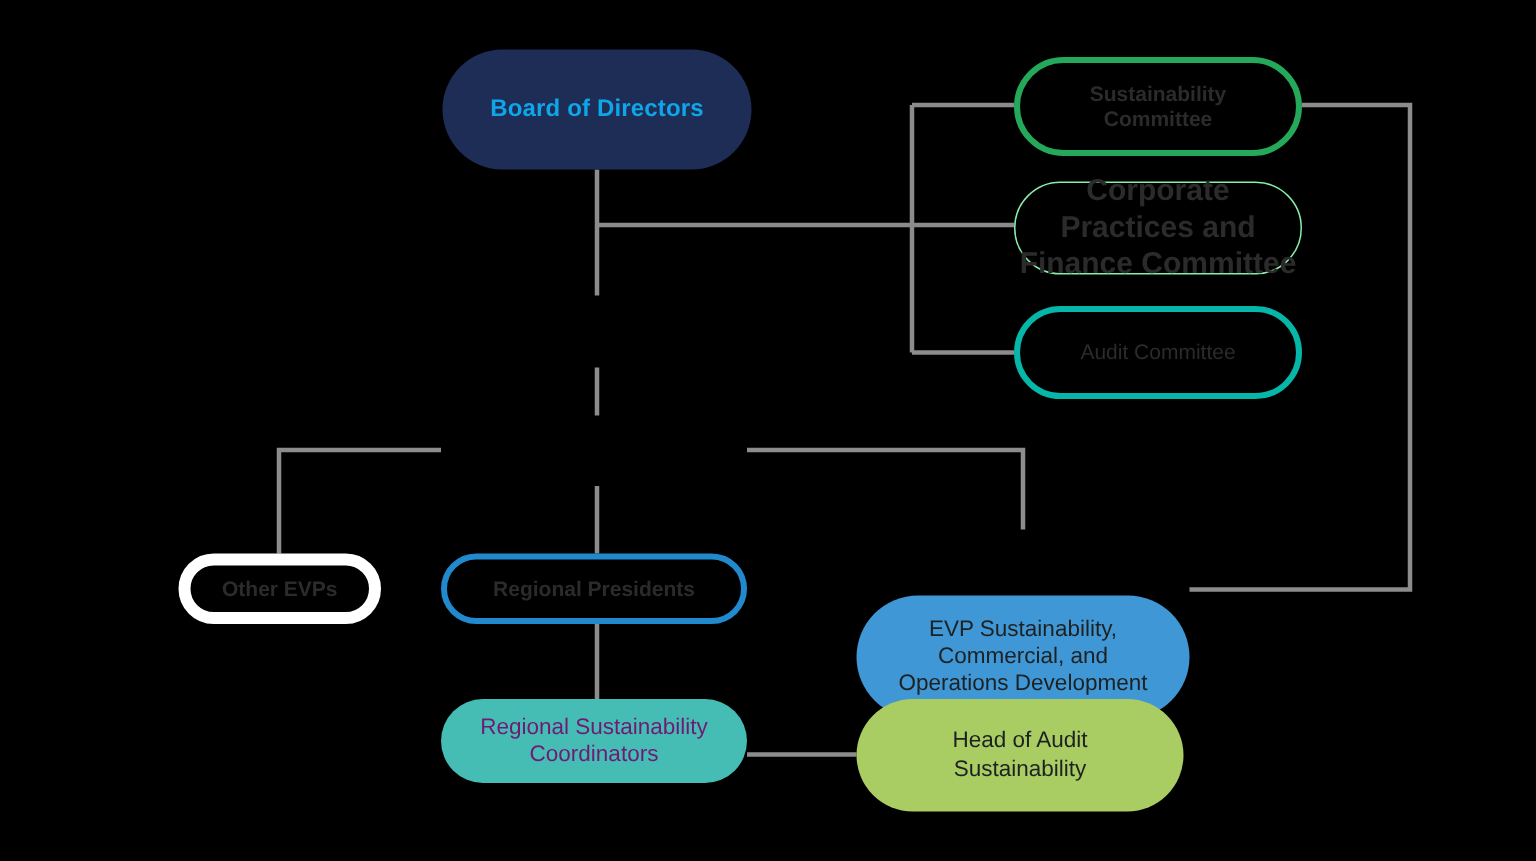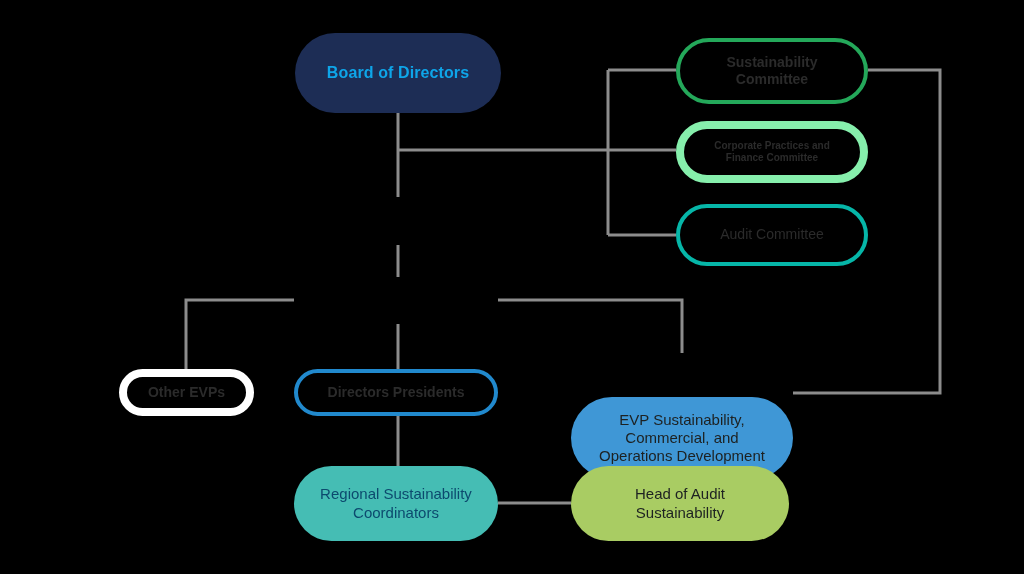--- a/index.html
+++ b/index.html
@@ -43,22 +43,22 @@
     font-size: 16px; font-weight: bold;
     letter-spacing: .1px;
   }
   .n-sustainability {
     left: 676px; top: 38px; width: 192px; height: 66px;
     border: 4px solid #24a85a; color: #2b2b2b;
     font-size: 14px; font-weight: bold;
   }
   .n-corporate {
     left: 676px; top: 121px; width: 192px; height: 62px;
-    border: 8px solid #86efac; color: #2b2b2b;
-    font-size: 10px; font-weight: bold;
+    border: 1px solid #86efac; color: #2b2b2b;
+    font-size: 20px; font-weight: bold;
   }
   .n-audit {
     left: 676px; top: 204px; width: 192px; height: 62px;
     border: 4px solid #06b6a8; color: #2b2b2b;
     font-size: 14px; font-weight: normal;
   }
   .n-ceo {
     left: 330px; top: 197px; width: 136px; height: 48px;
     border: 4px solid #e4002b; color: #2b2b2b;
     font-size: 14px; font-weight: bold;
@@ -77,22 +77,22 @@
     left: 294px; top: 369px; width: 204px; height: 47px;
     border: 4px solid #2189cd; color: #2b2b2b;
     font-size: 14px; font-weight: bold;
   }
   .n-evp {
     left: 571px; top: 353px; width: 222px; height: 82px;
     background: #3f97d6; color: #1d2121;
     font-size: 15px; font-weight: normal; margin-top: 44px;
   }
   .n-regcoord {
-    left: 294px; top: 466px; width: 204px; height: 75px;
-    background: #45bdb4; color: #0c4a6e;
+    left: 294px; top: 466px; width: 204px; height: 56px;
+    background: #45bdb4; color: #701a75;
     font-size: 15px; font-weight: normal;
   }
   .n-headglobal {
     left: 571px; top: 466px; width: 218px; height: 75px;
     background: #a9cc63; color: #1d2121;
     font-size: 15px; font-weight: normal;
   }
 </style>
 </head>
 <body>
@@ -137,21 +137,21 @@
 
   <div class="node outline n-corporate">Corporate Practices and
 Finance Committee</div>
 
   <div class="node outline n-audit">Audit Committee</div>
 
 
 
   <div class="node outline n-otherevps">Other EVPs</div>
 
-  <div class="node outline n-regpres">Directors Presidents</div>
+  <div class="node outline n-regpres">Regional Presidents</div>
 
   <div class="node filled n-evp">EVP Sustainability,
 Commercial, and
 Operations Development</div>
 
   <div class="node filled n-regcoord">Regional Sustainability
 Coordinators</div>
 
   <div class="node filled n-headglobal">Head of Audit
 Sustainability</div>

